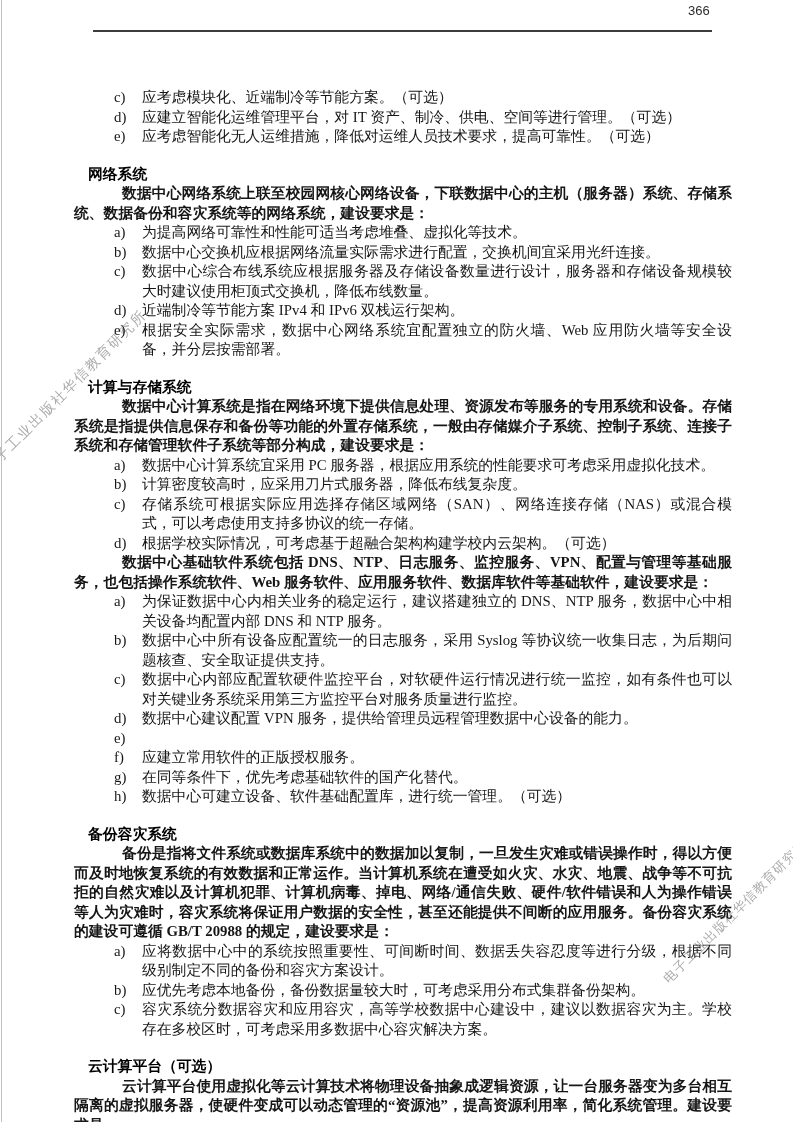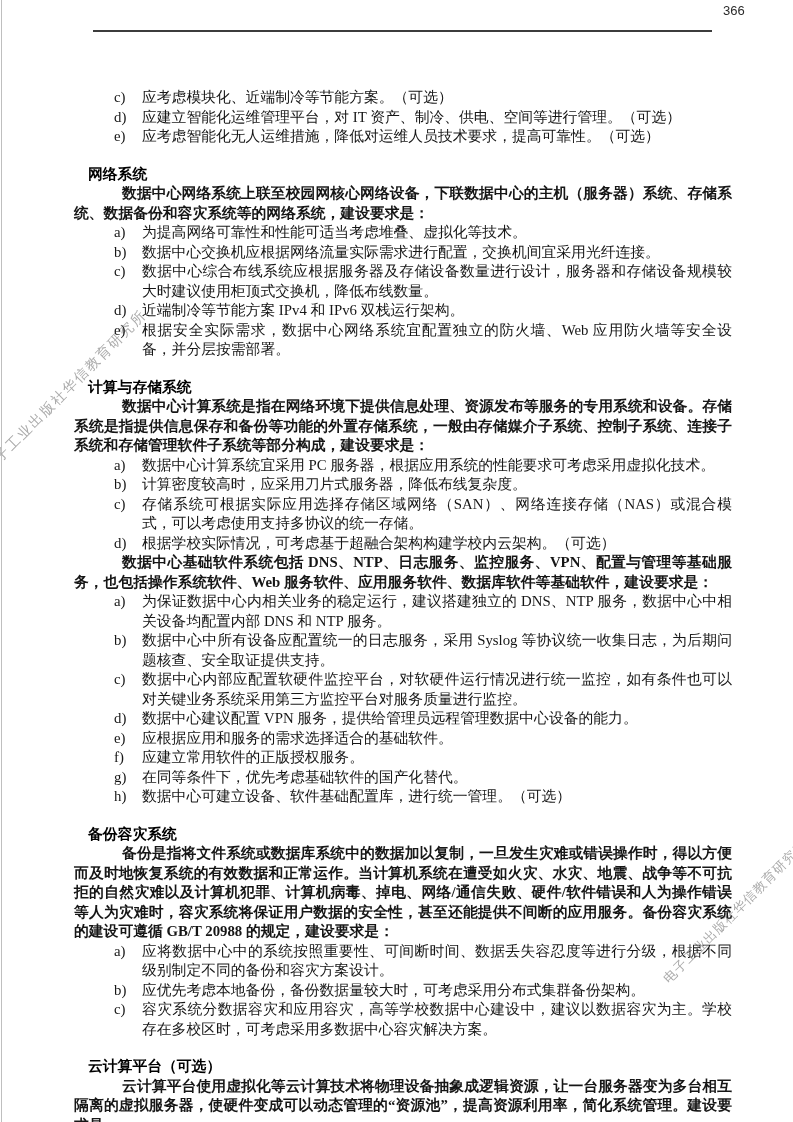--- a/index.html
+++ b/index.html
@@ -13,21 +13,20 @@
   }
   .page { position: absolute; inset: 0; }
   .page-edge {
     position: absolute; left: 1px; top: 0; bottom: 0; width: 1px;
     background: rgba(0,0,0,0.25);
   }
   .pagenum {
     position: absolute; top: 3px; left: 688px;
     font-size: 13px; color: #2b2b2b;
     font-family: "Liberation Sans", sans-serif;
-    margin-left: 35px;
   }
   .header-rule {
     position: absolute; top: 30px; left: 93px; width: 619px; height: 2px;
     background: #3c3c3c;
   }
   .watermark {
     position: absolute;
     color: #ababab;
     font-size: 14px;
     letter-spacing: 2px;
@@ -127,21 +126,20 @@
       <div class="item">
         <span class="label">c)</span>
         <span class="text">数据中心内部应配置软硬件监控平台，对软硬件运行情况进行统一监控，如有条件也可以对关键业务系统采用第三方监控平台对服务质量进行监控。</span>
       </div>
       <div class="item">
         <span class="label">d)</span>
         <span class="text">数据中心建议配置 VPN 服务，提供给管理员远程管理数据中心设备的能力。</span>
       </div>
       <div class="item">
         <span class="label">e)</span>
-        <span class="text">应根据应用和服务的需求选择适合的基础软件。</span>
       </div>
       <div class="item">
         <span class="label">f)</span>
         <span class="text">应建立常用软件的正版授权服务。</span>
       </div>
       <div class="item">
         <span class="label">g)</span>
         <span class="text">在同等条件下，优先考虑基础软件的国产化替代。</span>
       </div>
       <div class="item">

